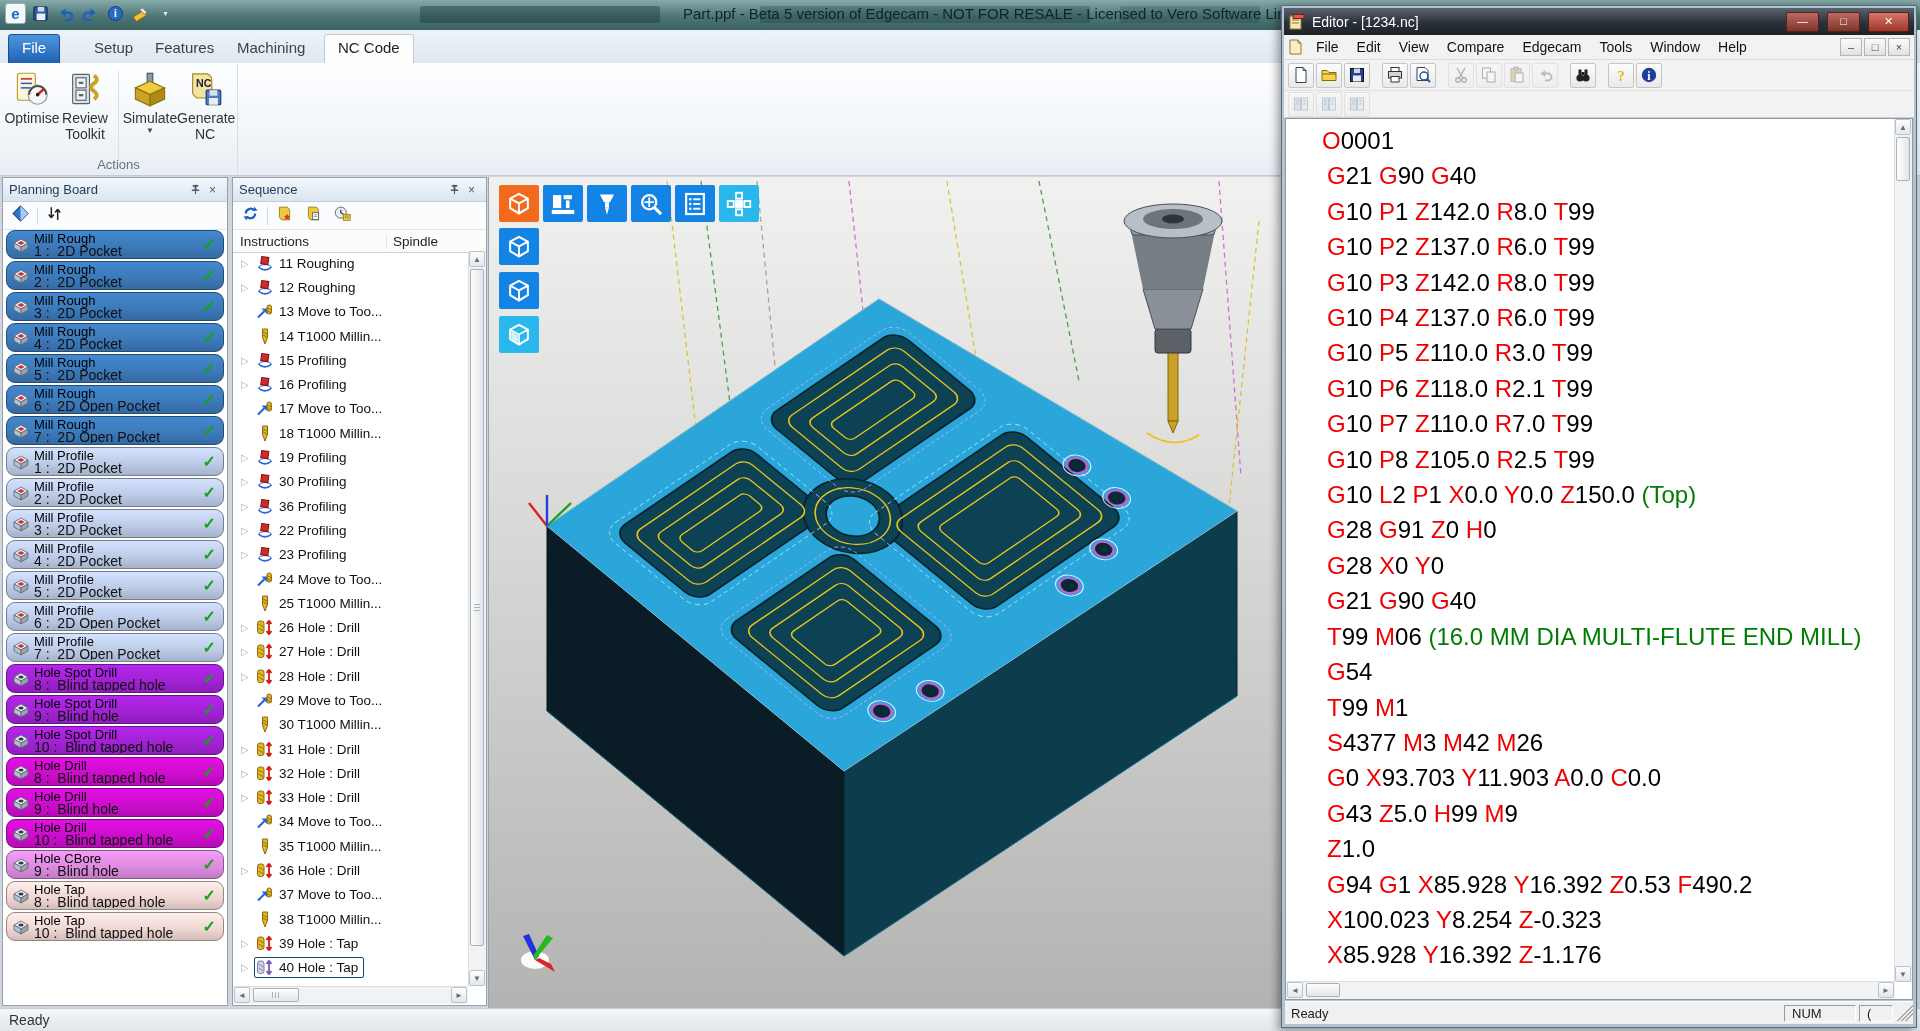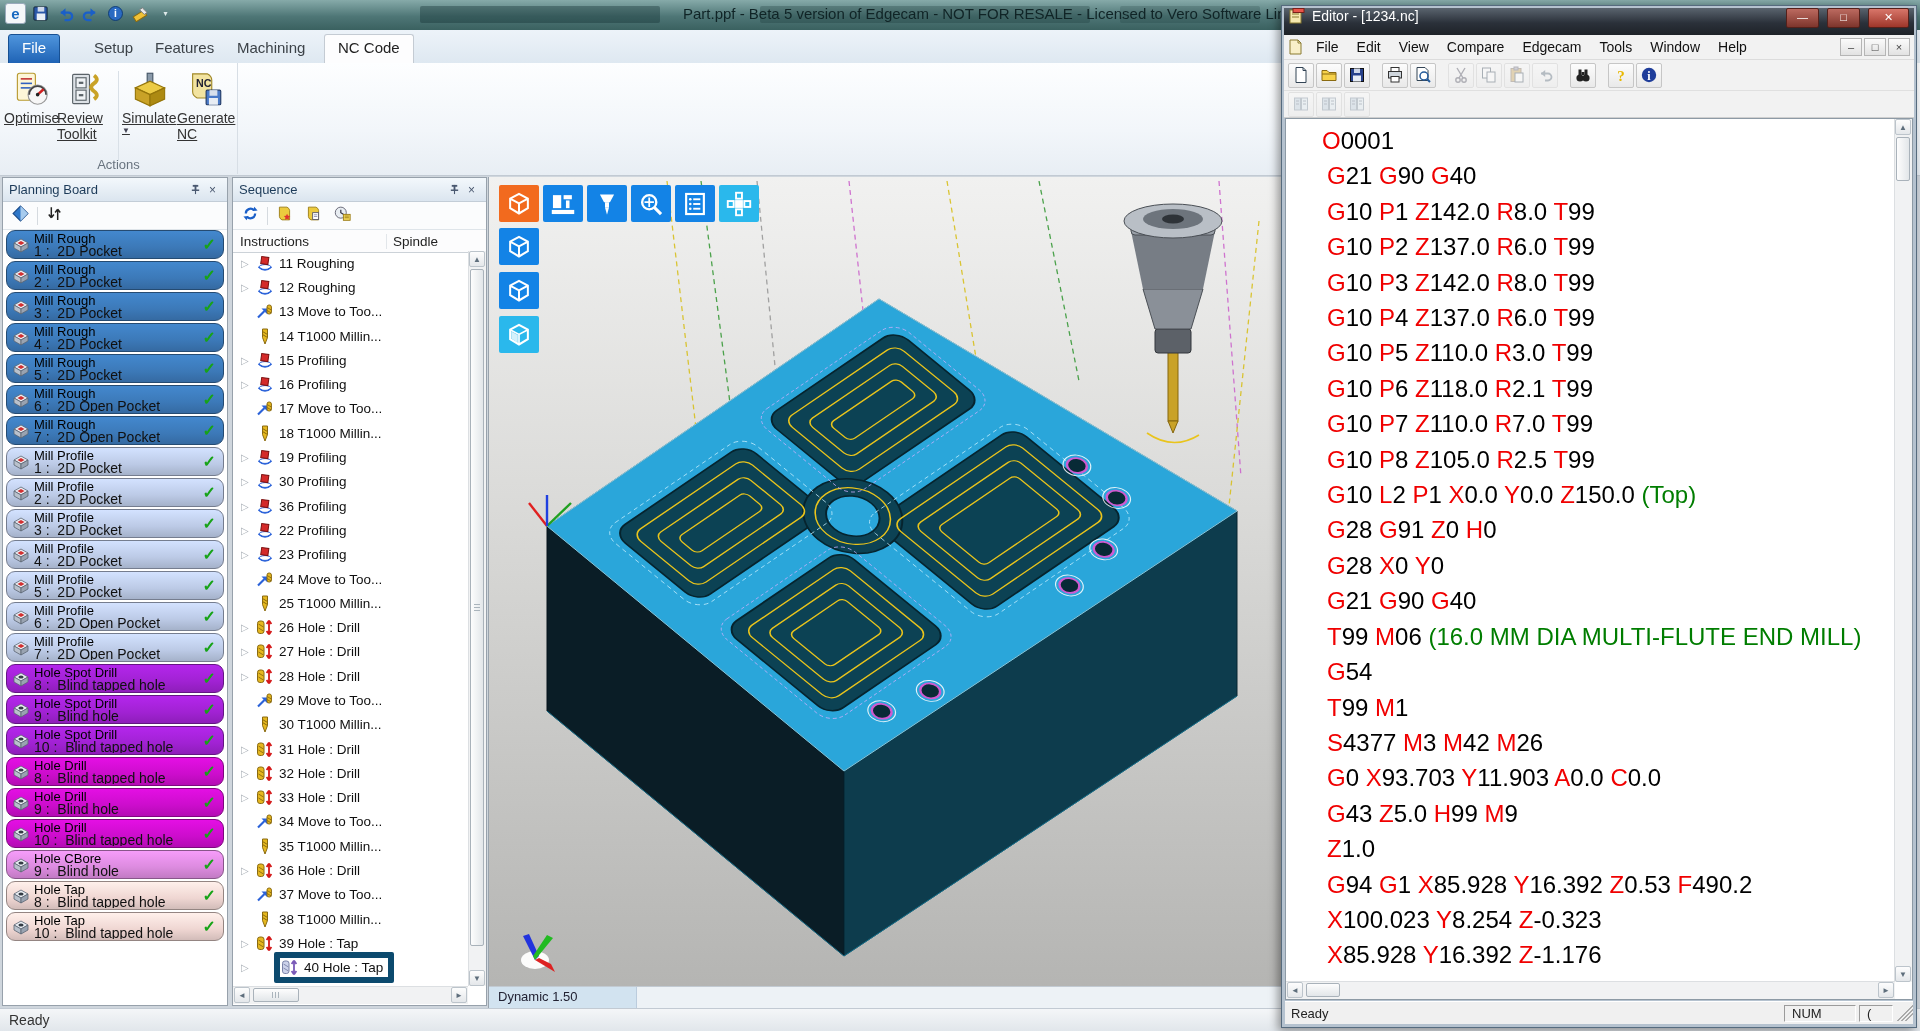--- a/index.html
+++ b/index.html
@@ -19,21 +19,21 @@
   .tabs{position:absolute;left:0;top:30px;width:1920px;height:33px;
         background:linear-gradient(180deg,#edf3f9,#dee8f1);}
   .tab{position:absolute;top:4px;height:28px;line-height:28px;font-size:15px;color:#3c4248;
        padding:0 13px;border-radius:3px 3px 0 0;}
   .tab.file{background:linear-gradient(180deg,#4f95dd,#1f63b5);color:#fff;border:1px solid #175093;line-height:26px;}
   .tab.active{background:#fdfdfe;border:1px solid #c4cbd3;border-bottom:1px solid #fdfdfe;color:#222;line-height:26px;}
   
   .ribbon{position:absolute;left:0;top:63px;width:1920px;height:112px;border-bottom:1px solid #c2cad3;
           background:linear-gradient(180deg,#fdfeff 0%,#f2f6fa 60%,#e8eef4 100%);}
   .rb-group{position:absolute;left:0;top:0;width:237px;height:111px;border-right:1px solid #d7dee5;}
-  .rb-btn{position:absolute;top:5px;width:56px;font-size:14px;color:#333;cursor:default;text-decoration:underline;}
+  .rb-btn{position:absolute;top:5px;width:56px;text-align:center;font-size:14px;color:#333;cursor:default;}
   .rb-ic{height:42px;display:flex;align-items:center;justify-content:center;}
   .rb-ic svg{width:36px;height:36px;}
   .rb-lab{line-height:16px;}
   .rb-caret{font-size:8px;color:#445;line-height:10px;}
   .rb-sep{position:absolute;top:8px;height:90px;width:1px;background:#d9e0e7;}
   .rb-group-label{position:absolute;bottom:2px;width:100%;text-align:center;font-size:13px;color:#68737f;}
   
   .panel{position:absolute;background:#fff;border:1px solid #97a1ab;box-sizing:border-box;}
   .panel-header{height:23px;background:linear-gradient(180deg,#f3f8fc,#dbe5ef);border-bottom:1px solid #c3cdd7;
                 display:flex;align-items:center;font-size:13px;color:#1d3b59;padding:0 6px;}
@@ -50,21 +50,21 @@
   .pb-tx{flex:1;overflow:hidden;}
   .pb-t1{font-size:13px;color:#000;line-height:13px;}
   .pb-t2{font-size:14px;color:#101010;line-height:12px;white-space:pre;}
   .pb-ck{color:#17a317;font-weight:bold;font-size:16px;margin-right:7px;}
   
   .seq-cols{height:22px;border-bottom:1px solid #ccd2d8;display:flex;align-items:center;font-size:13.5px;color:#222;background:#fcfcfd;}
   .seq-body{position:absolute;left:1px;right:18px;top:73px;bottom:19px;overflow:hidden;}
   .seq-row{height:24.3px;display:flex;align-items:center;font-size:13.5px;color:#101010;}
   .seq-exp{width:13px;margin-left:7px;color:#aab0b7;font-size:10px;flex:0 0 auto;}
   .seq-box{display:flex;align-items:center;padding:1px 5px 1px 1px;border:1px solid transparent;}
-  .seq-row.selected .seq-box{border:6px solid #0c4a6e;border-radius:2px;background:#fff;margin-left:20px;}
+  .seq-row.selected .seq-box{border:1px solid #0c4a6e;border-radius:2px;background:#fff;}
   .seq-ic{width:19px;height:17px;margin-right:4px;flex:0 0 auto;}
   .seq-ic svg{width:18px;height:17px;}
   
   .sbv{position:absolute;width:17px;background:#f1f2f3;border-left:1px solid #dcdfe2;}
   .sbh{position:absolute;height:17px;background:#f1f2f3;border-top:1px solid #dcdfe2;}
   .sb-b{position:absolute;width:16px;height:16px;background:linear-gradient(180deg,#fdfdfd,#e4e7ea);
         border:1px solid #bcc4cb;border-radius:2px;color:#5e6e7c;font-size:8px;line-height:15px;text-align:center;box-sizing:border-box;}
   .sb-th{position:absolute;background:linear-gradient(90deg,#fdfdfd,#e2e6e9);border:1px solid #a9b2ba;border-radius:2px;box-sizing:border-box;}
   .sb-th.h{background:linear-gradient(180deg,#fdfdfd,#e2e6e9);}
   .grip{position:absolute;left:3px;right:3px;top:50%;height:7px;margin-top:-4px;
@@ -78,21 +78,21 @@
   .vp-col{position:absolute;left:10px;top:51px;display:flex;flex-direction:column;gap:7px;}
   .vp-btn{width:40px;height:37px;border-radius:2px;display:flex;align-items:center;justify-content:center;}
   .vp-btn svg{width:26px;height:26px;}
   .vp-status{position:absolute;left:0;bottom:0;width:100%;height:21px;background:#edf2f6;border-top:1px solid #c2cad2;}
   .vp-dyn{position:absolute;left:0;bottom:0;width:148px;height:21px;background:#d2e3f0;font-size:13px;color:#223;
           line-height:20px;padding-left:9px;box-sizing:border-box;border-right:1px solid #bcd;}
   
   .editor{position:absolute;left:1281px;top:5px;width:636px;height:1023px;background:#b5c2cf;
           border:1px solid #55ureal;border:1px solid #566b7e;box-shadow:-3px 3px 9px rgba(0,0,0,.4);box-sizing:border-box;padding:2px;}
   .ed-title{height:27px;background:linear-gradient(180deg,#5a646e 0%,#2b313a 55%,#1e2228 100%);
-            display:flex;align-items:flex-start;color:#fff;font-size:14px;padding:0 5px;gap:6px;}
+            display:flex;align-items:center;color:#fff;font-size:14px;padding:0 5px;gap:6px;}
   .ed-title .sp{flex:1;}
   .ed-wbtn{width:31px;height:18px;border:1px solid #55201a;border-radius:2px;margin-left:2px;color:#fff;font-size:11px;
            line-height:16px;text-align:center;background:linear-gradient(180deg,#bc6a60,#7e352c);}
   .ed-wbtn.close{background:linear-gradient(180deg,#d8766a,#9e362a);width:39px;}
   .ed-menubar{height:24px;background:#f2f2f2;display:flex;align-items:center;font-size:14px;color:#111;border-bottom:1px solid #dcdcdc;padding:0 4px;}
   .ed-mi{padding:0 9px;}
   .mdi{width:22px;height:18px;border:1px solid #b5b5b5;background:linear-gradient(180deg,#fbfbfb,#e2e2e2);
        margin-left:2px;font-size:11px;line-height:16px;text-align:center;color:#444;box-sizing:border-box;}
   .ed-toolbar{height:30px;background:#f2f2f2;display:flex;align-items:center;padding:0 4px;gap:2px;border-bottom:1px solid #e0e0e0;}
   .tb-b{width:26px;height:25px;border:1px solid #c6c6c6;border-radius:2px;background:linear-gradient(180deg,#fcfcfc,#e9e9e9);
@@ -1130,23 +1130,20 @@
         </div>
       </div>
 
     <svg style="position:absolute;left:26px;bottom:32px" width="52" height="46" viewBox="0 0 52 46">
       <ellipse cx="20" cy="30" rx="14" ry="9" fill="#fff" opacity=".95"></ellipse>
       <polygon points="20,30 8,6 14,4 24,26" fill="#2233dd"></polygon>
       <polygon points="20,30 38,8 32,5 18,26" fill="#22bb22"></polygon>
       <polygon points="20,30 40,42 36,34 24,28" fill="#dd2222"></polygon>
     </svg>
 
-    <div class="vp-status">
-      <div class="vp-dyn">Dynamic 1.50</div>
-    </div>
   </div>
 
   <div class="main-status">
     <span>Ready</span>
   </div>
 
   <div class="splitter" style="left:228px;top:177px;width:4px;height:829px"></div>
   <div class="splitter" style="left:487px;top:177px;width:1px;height:829px"></div>
 
   <div class="editor">

